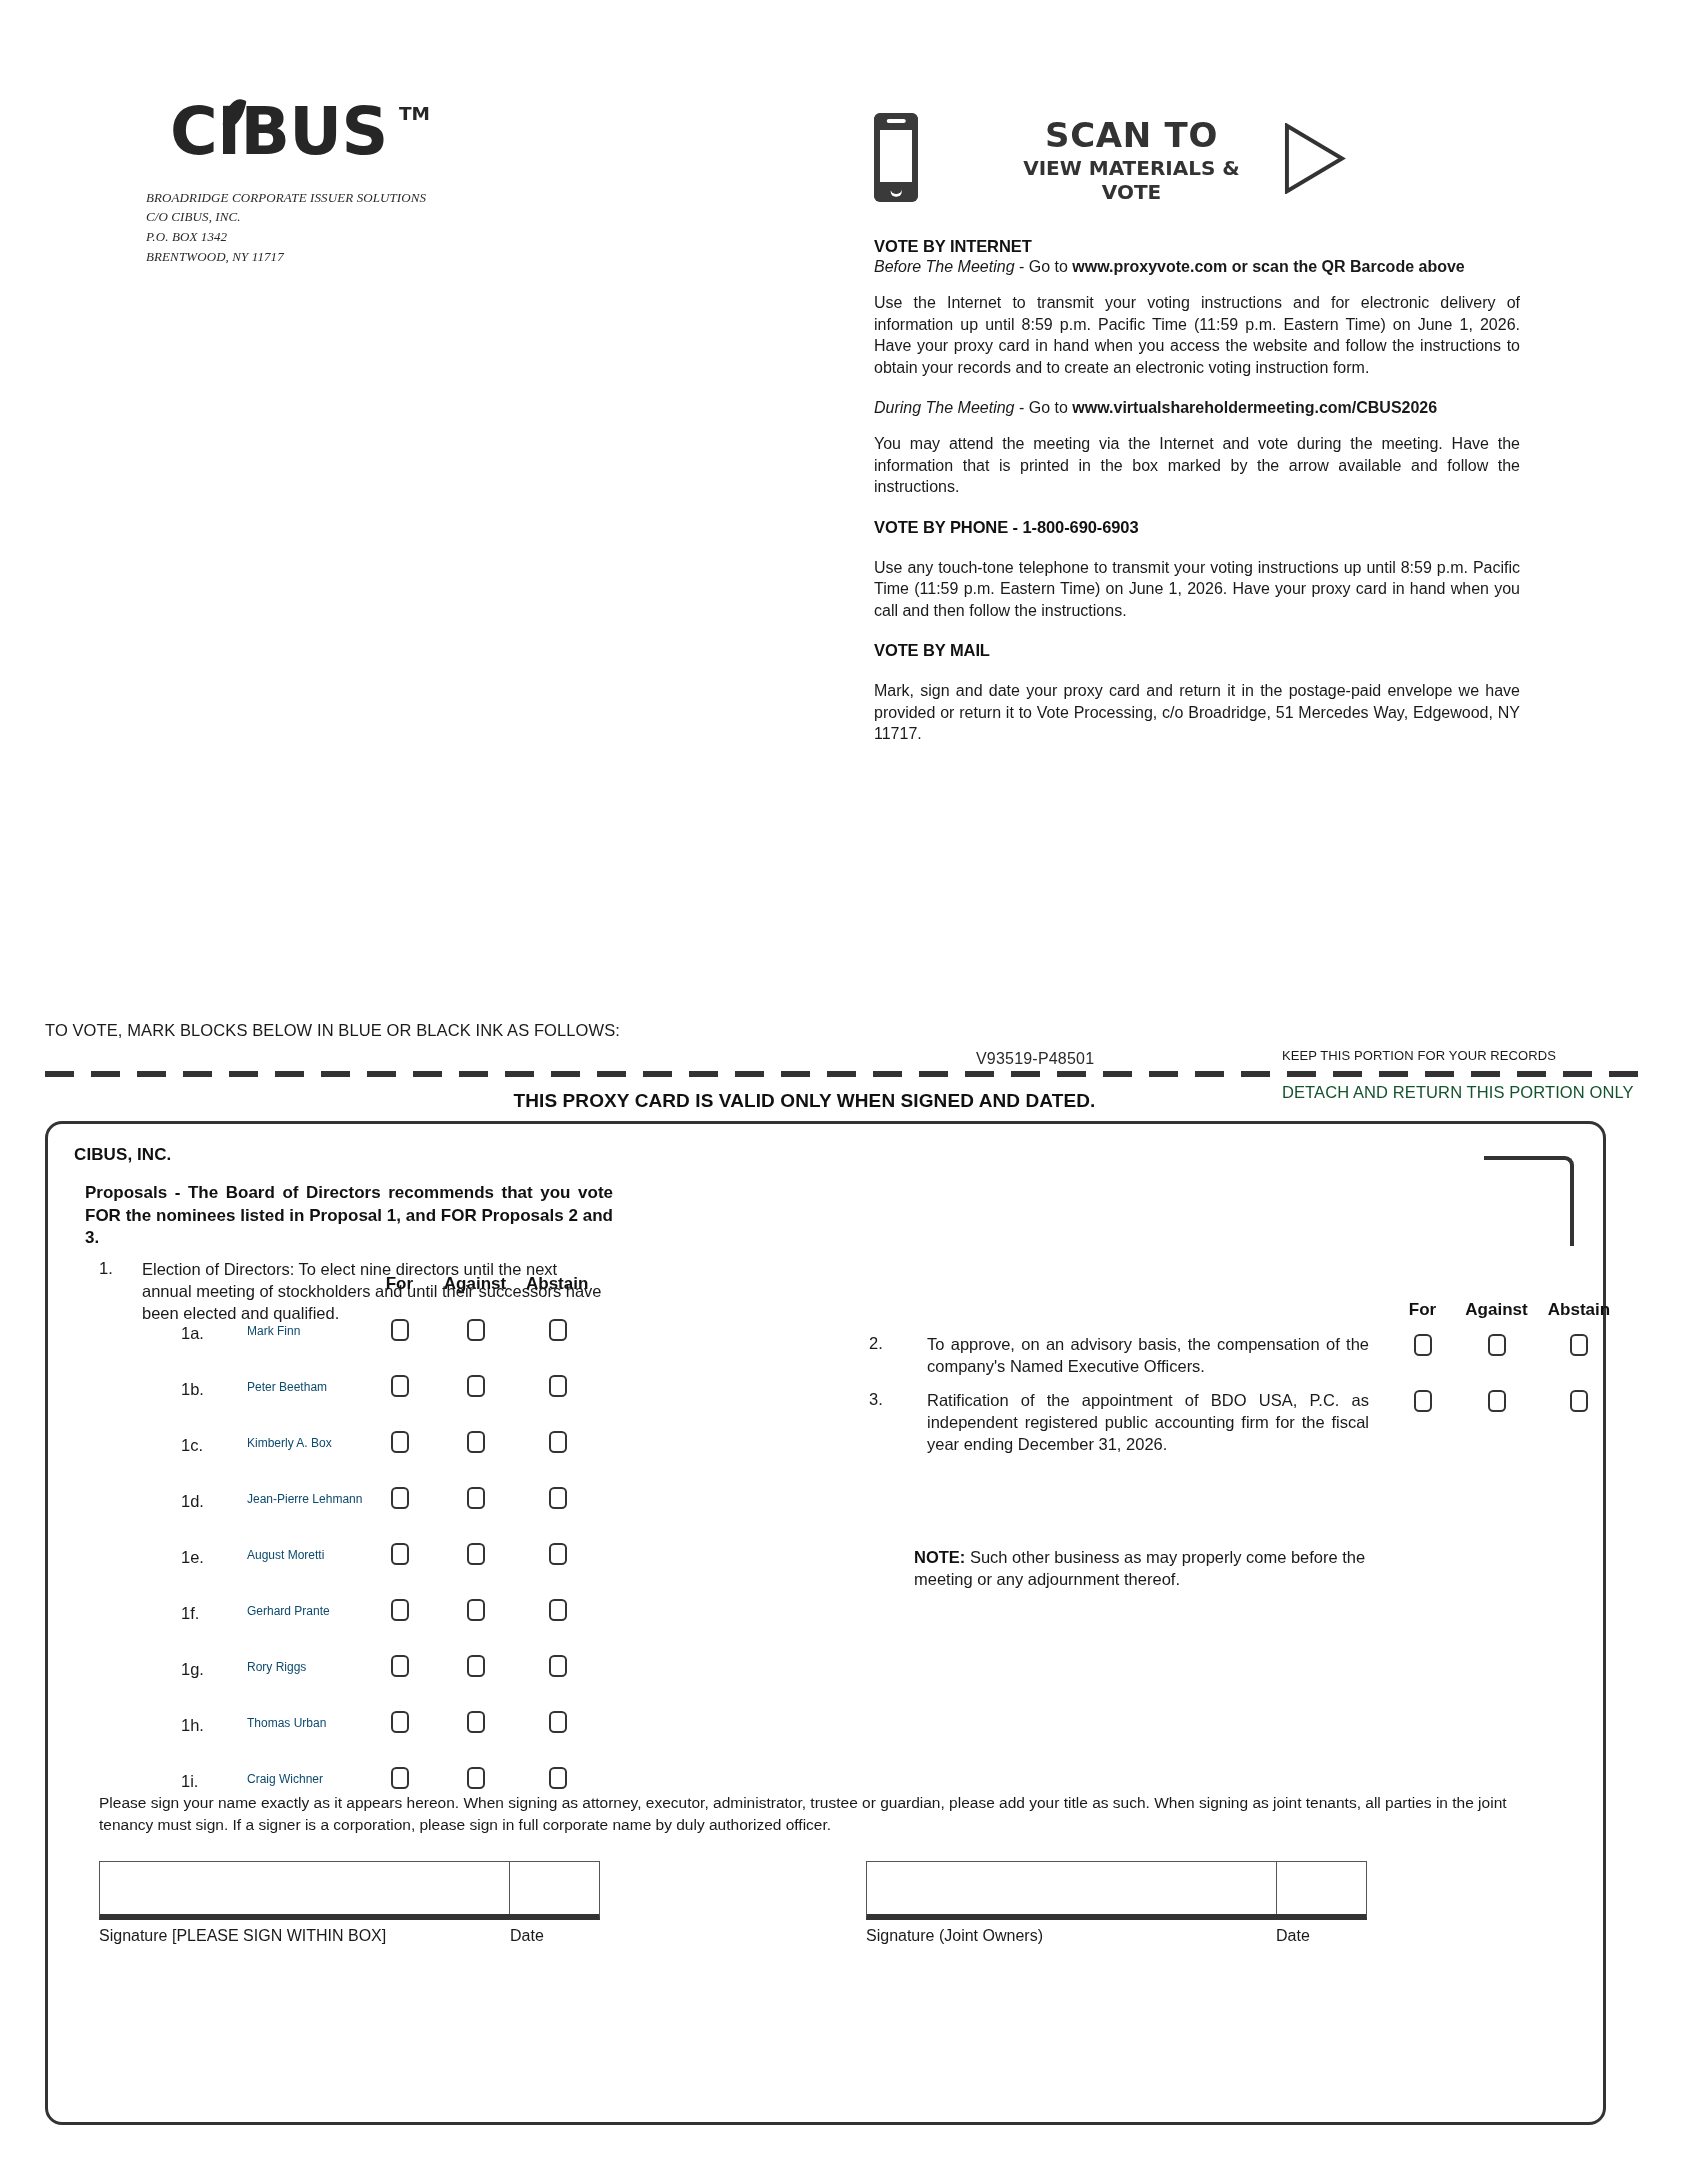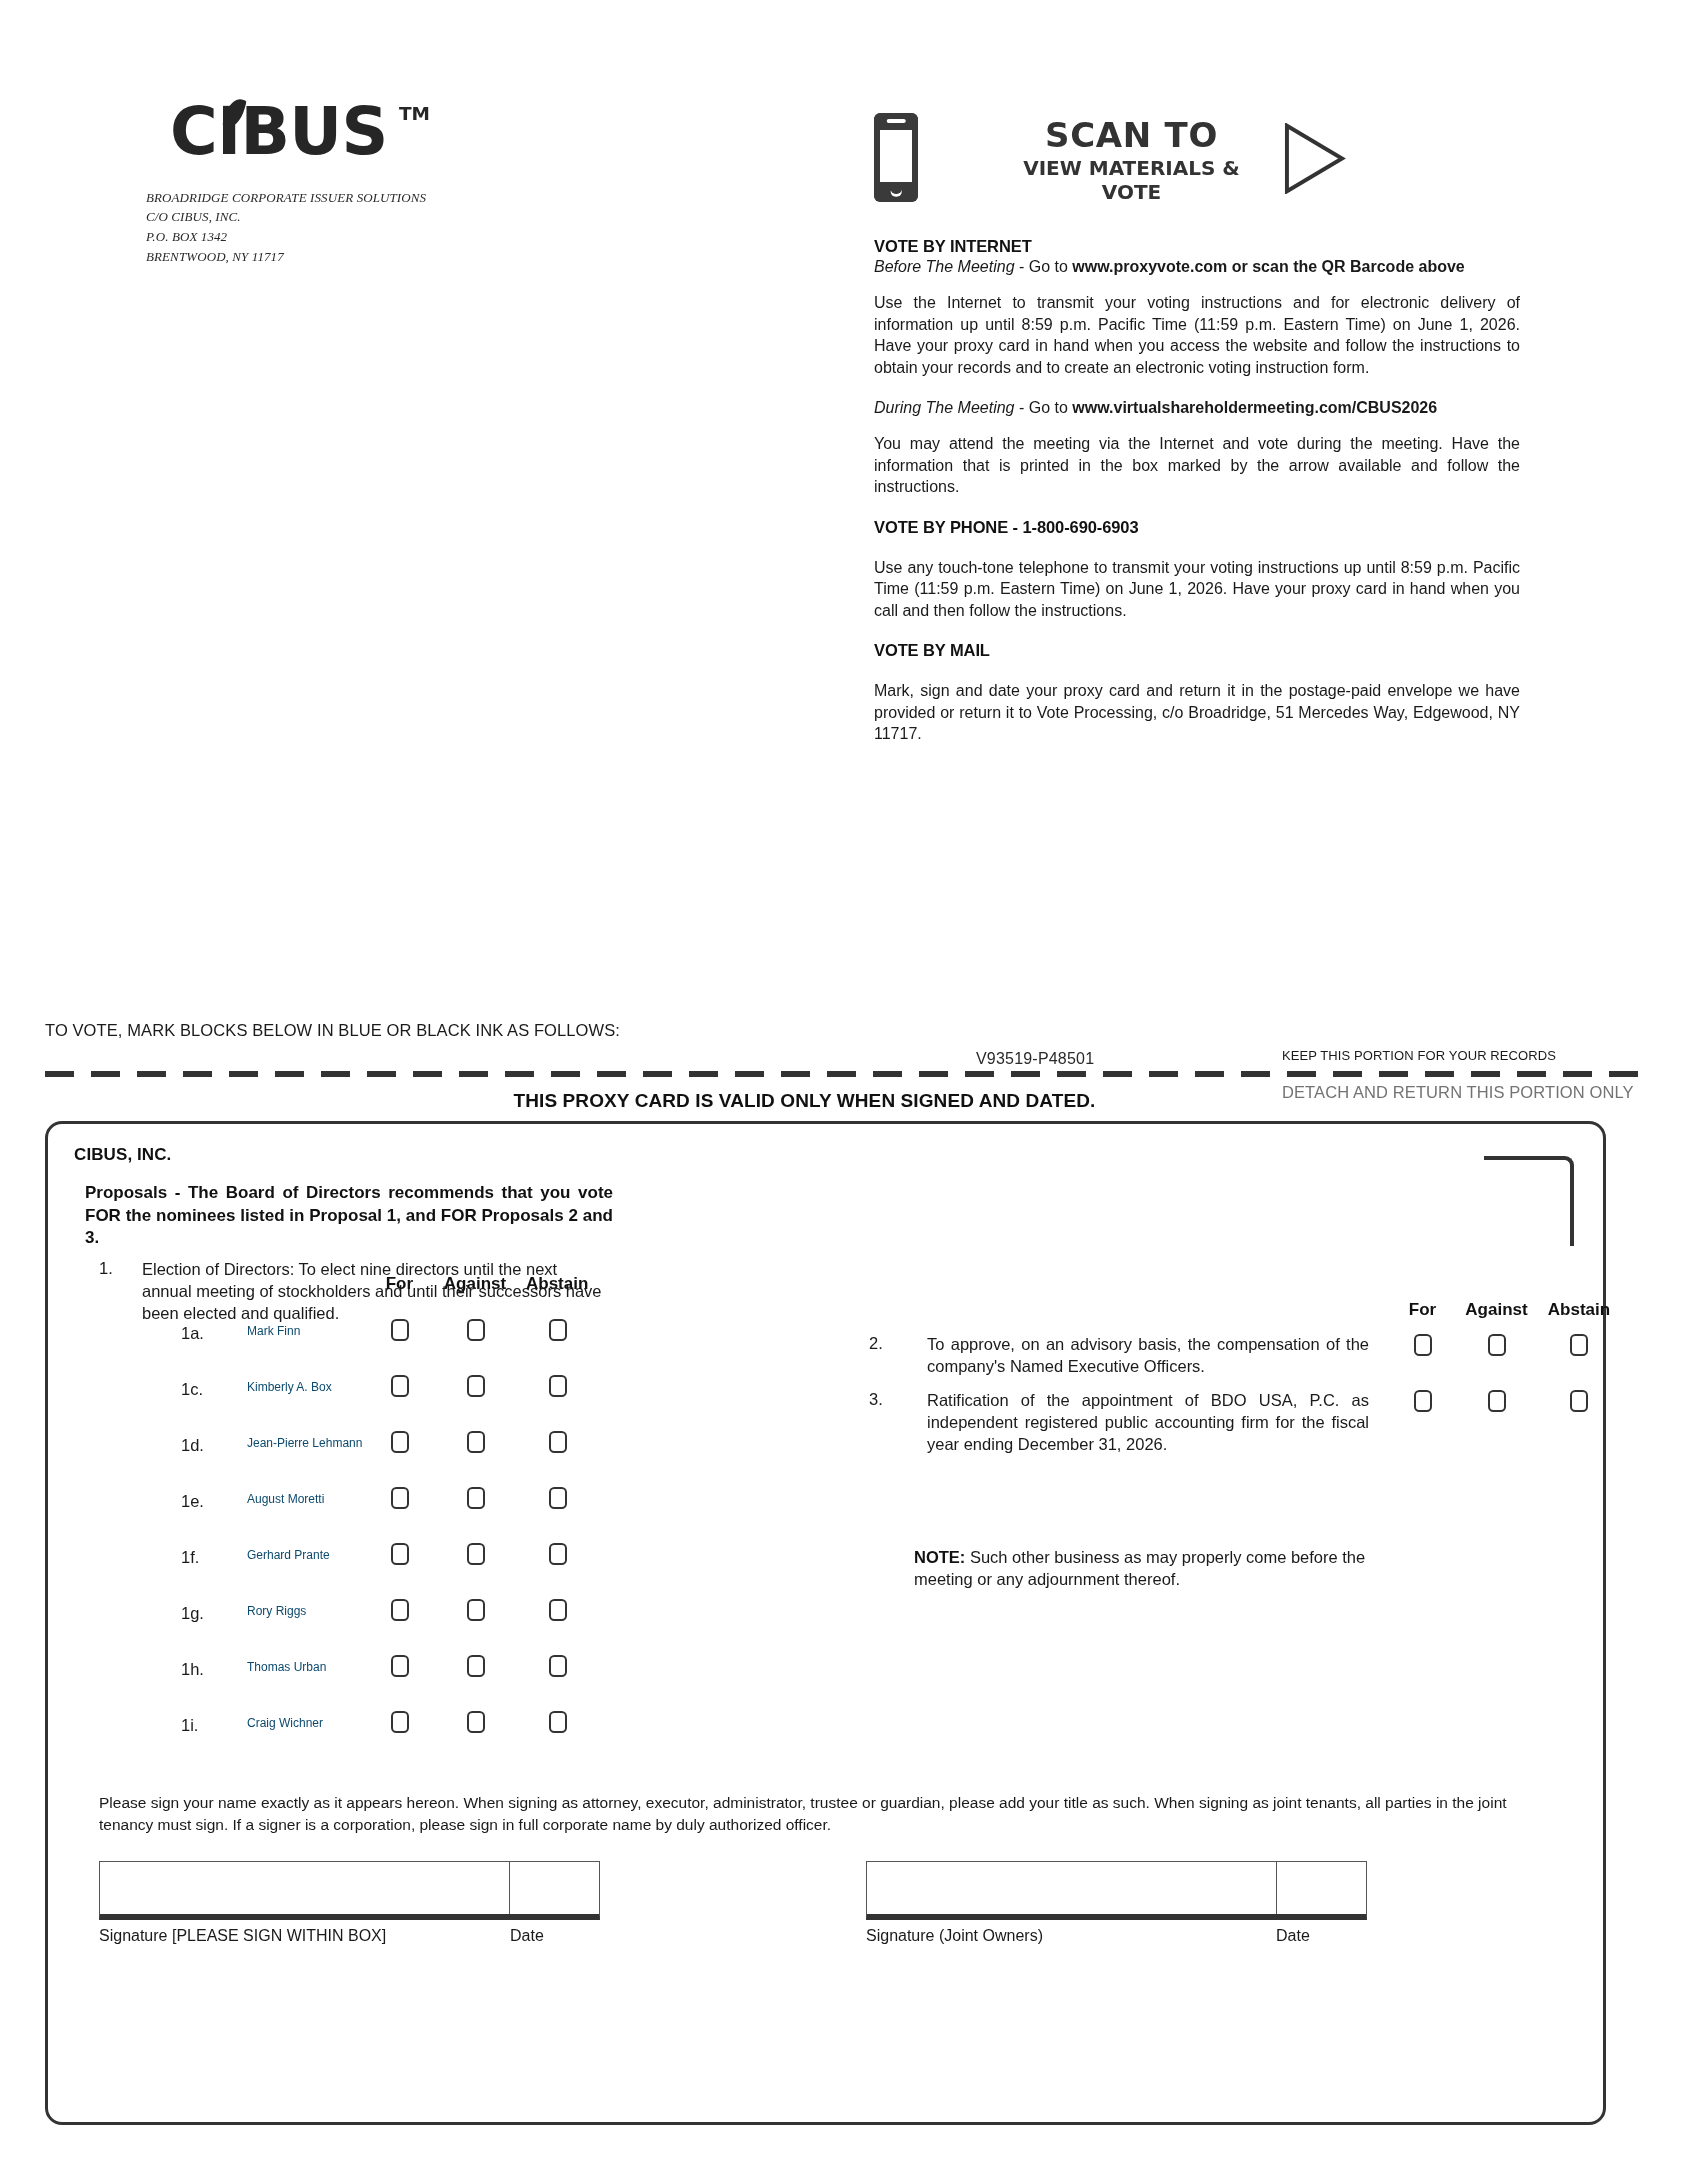--- a/index.html
+++ b/index.html
@@ -143,21 +143,21 @@
   .ctrlnum {
     position: absolute; left: 976px; top: 1050px;
     font-size: 16px; color: #2a2a2a; letter-spacing: 0.2px;
   }
   .keep-txt {
     position: absolute; left: 1282px; top: 1048px;
     font-size: 13px; color: #1a1a1a; letter-spacing: 0.1px;
   }
   .detach-txt {
     position: absolute; left: 1282px; top: 1083px;
-    font-size: 16.5px; color: #737373; letter-spacing: 0.1px;
+    font-size: 16.5px; color: #14532d; letter-spacing: 0.1px;
   }
   .dash-line {
     position: absolute; left: 45px; top: 1071px; width: 1604px; height: 6px;
     background: repeating-linear-gradient(to right, #333 0 29px, transparent 29px 46px);
   }
   .valid-txt {
     position: absolute; left: 0; top: 1090px; width: 1609px;
     text-align: center;
     font-size: 19px; font-weight: 700; color: #111; letter-spacing: 0.1px;
   }
@@ -348,20 +348,35 @@
     <div class="hdr-left">
       <span>For</span>
       <span>Against</span>
       <span>Abstain</span>
     </div>
 
     <div class="nominee-list">
       <div class="nom-row">
         <span class="nom-id">1a.</span>
         <span class="nom-name">Mark Finn</span>
+        <span class="nom-boxes">
+          <span class="cellw">
+              <span class="chk"></span>
+            </span>
+          <span class="cellw">
+              <span class="chk"></span>
+            </span>
+          <span class="cellw">
+              <span class="chk"></span>
+            </span>
+        </span>
+      </div>
+      <div class="nom-row">
+        <span class="nom-id">1b.</span>
+        <span class="nom-name">Peter Beetham</span>
         <span class="nom-boxes">
           <span class="cellw">
               <span class="chk"></span>
             </span>
           <span class="cellw">
               <span class="chk"></span>
             </span>
           <span class="cellw">
               <span class="chk"></span>
             </span>

